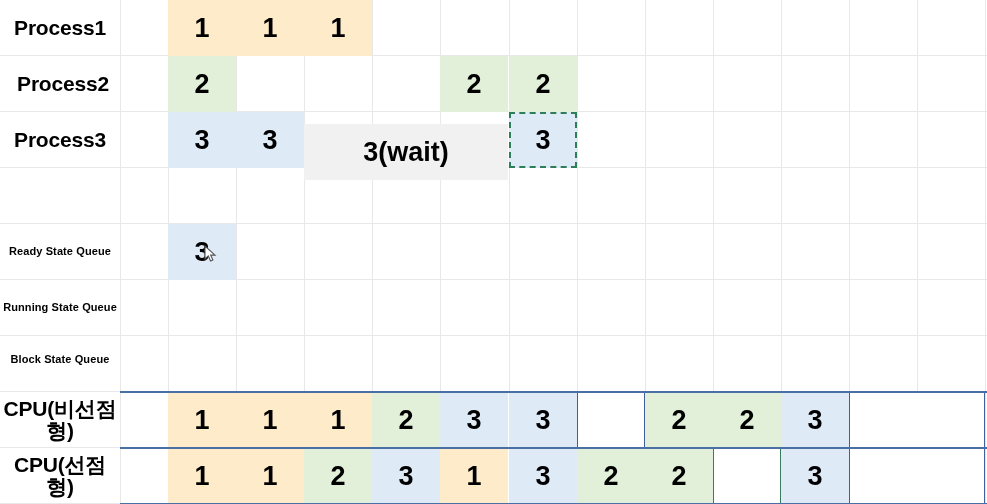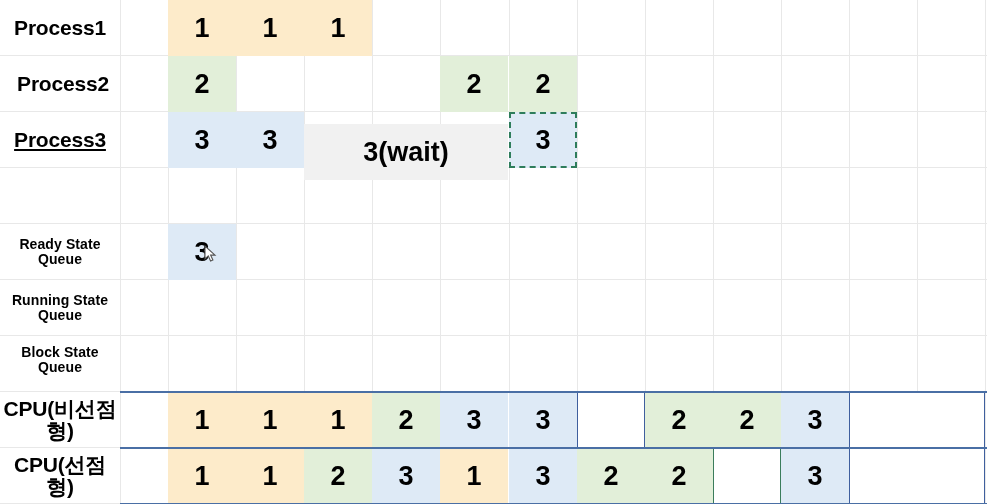--- a/index.html
+++ b/index.html
@@ -42,21 +42,21 @@
     align-items: center;
     justify-content: center;
     text-align: center;
     color: #000000;
     font-weight: bold;
     background: transparent;
     padding: 0 2px;
     line-height: 1.05;
   }
   .rowlabel.big   { font-size: 21px; letter-spacing: -0.2px; }
-  .rowlabel.small { font-size: 14px; letter-spacing: 0.1px; }
+  .rowlabel.small { font-size: 11px; letter-spacing: 0.1px; }
 
   
   .cell {
     position: absolute;
     display: flex;
     align-items: center;
     justify-content: center;
     font-size: 27px;
     font-weight: bold;
     color: #000000;
@@ -113,21 +113,21 @@
     <div class="vline" style="left: 509px; height: 504px;"></div>
     <div class="vline" style="left: 577px; height: 504px;"></div>
     <div class="vline" style="left: 645px; height: 504px;"></div>
     <div class="vline" style="left: 713px; height: 504px;"></div>
     <div class="vline" style="left: 781px; height: 504px;"></div>
     <div class="vline" style="left: 849px; height: 504px;"></div>
     <div class="vline" style="left: 917px; height: 504px;"></div>
     <div class="vline" style="left: 985px; height: 504px;"></div>
     <div class="rowlabel big" style="top: 0px; height: 56px;">Process1</div>
     <div class="rowlabel big" style="top: 56px; height: 56px; padding-left: 8px;">Process2</div>
-    <div class="rowlabel big" style="top: 112px; height: 56px; text-decoration: underline;">Process3</div>
+    <div class="rowlabel big" style="top: 112px; height: 56px;">Process3</div>
     <div class="rowlabel small" style="top: 224px; height: 56px;">Ready State Queue</div>
     <div class="rowlabel small" style="top: 280px; height: 56px;">Running State Queue</div>
     <div class="rowlabel small" style="top: 332px; height: 56px;">Block State Queue</div>
     <div class="rowlabel big" style="top: 392px; height: 56px;">CPU(비선점형)</div>
     <div class="rowlabel big" style="top: 448px; height: 56px;">CPU(선점형)</div>
     <div class="cell bg-yellow" style="left: 168px; top: 0px; width: 68px; height: 56px;">1</div>
     <div class="cell bg-yellow" style="left: 236px; top: 0px; width: 68px; height: 56px;">1</div>
     <div class="cell bg-yellow" style="left: 304px; top: 0px; width: 68px; height: 56px;">1</div>
     <div class="cell bg-green" style="left: 168px; top: 56px; width: 68px; height: 56px;">2</div>
     <div class="cell bg-green" style="left: 440px; top: 56px; width: 68px; height: 56px;">2</div>

